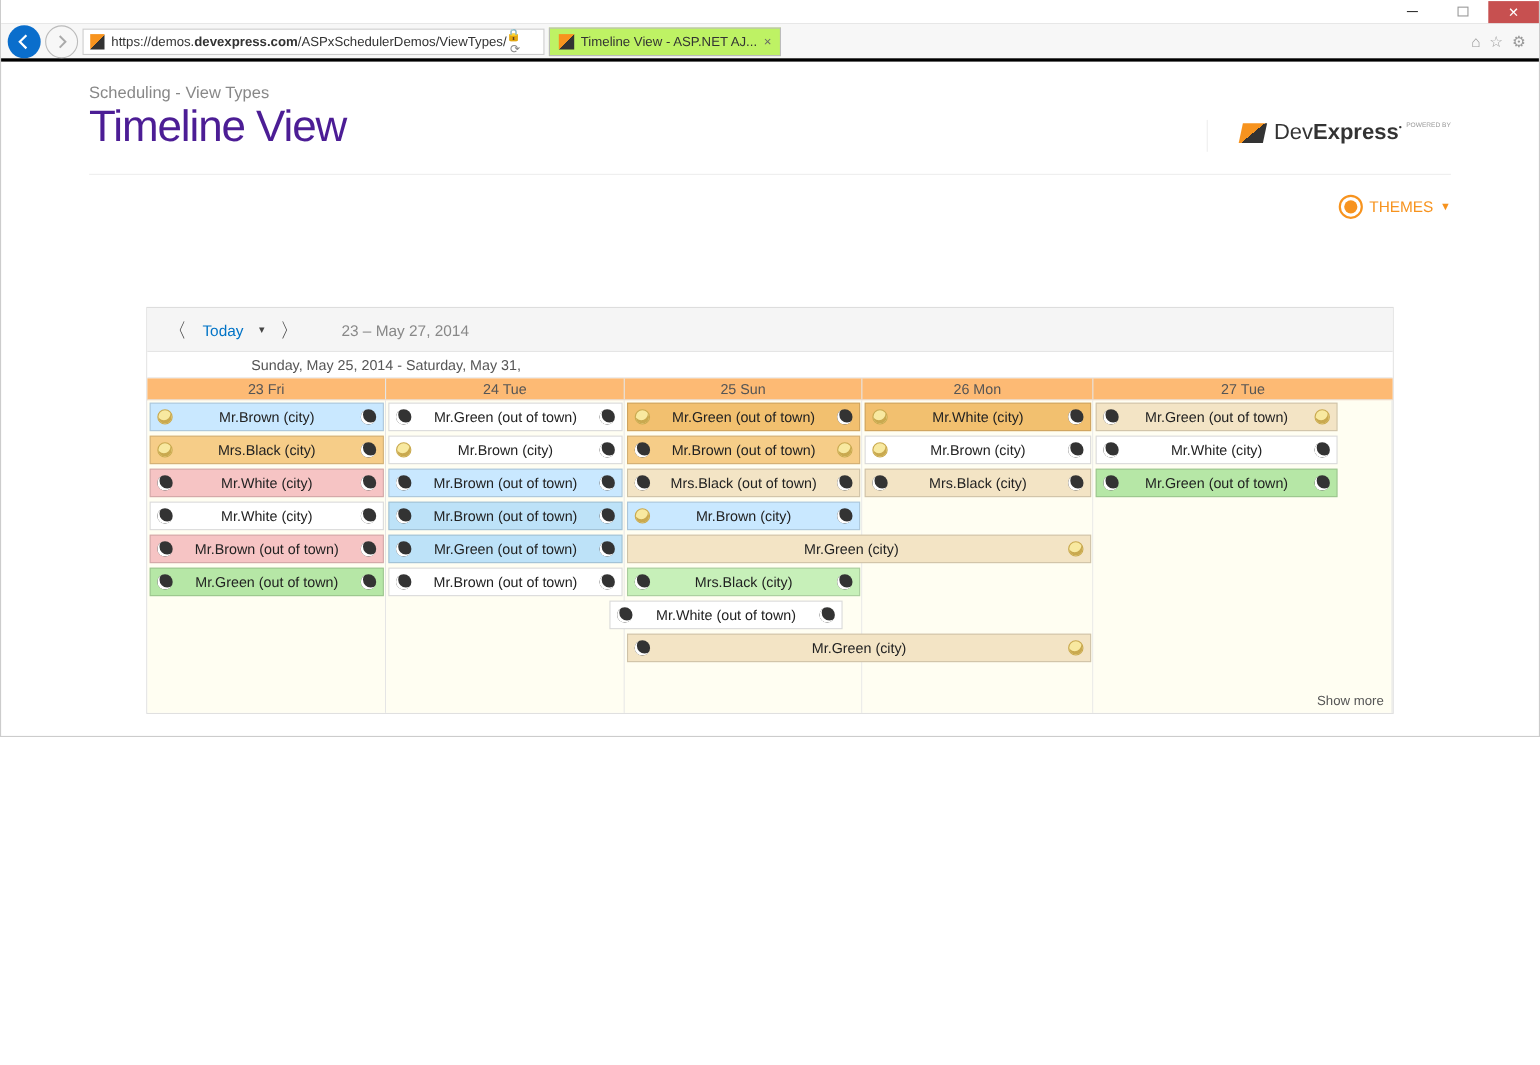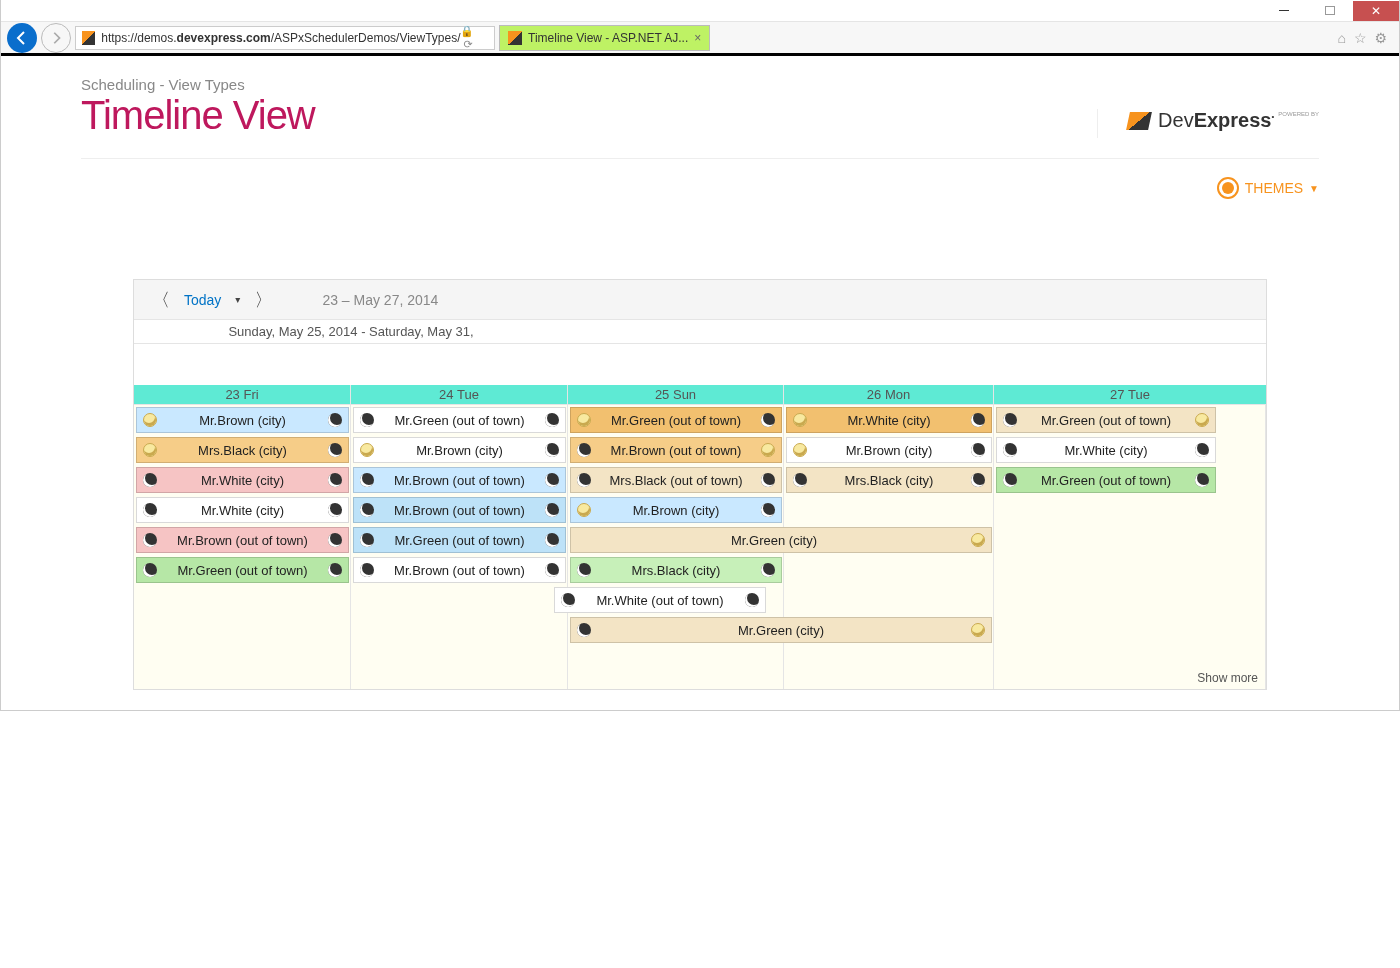--- a/index.html
+++ b/index.html
@@ -21,46 +21,46 @@
 .url b { font-weight:bold; }
 .tab { height:26px; border:1px solid #bbb; background:#bef264; display:flex; align-items:center; padding:0 8px; font-size:12px; min-width:170px; gap:6px;}
 .favicon { width:14px; height:14px; background:linear-gradient(135deg,#f7931e 50%,#333 50%);}
 .tabx { color:#666; font-size:12px; margin-left:auto;}
 .chromeicons { margin-left:auto; display:flex; gap:8px; color:#999; font-size:14px; padding-right:6px;}
 
 
 .page { padding:20px 80px; }
 .header { display:flex; align-items:flex-end; border-bottom:1px solid #eee; padding-bottom:20px;}
 .crumb { font-size:15px; color:#888; font-weight:300;}
-h1 { font-size:40px; font-weight:300; color:#be185d; letter-spacing:-1px;}
+h1 { font-size:40px; font-weight:300; color:#4c1d95; letter-spacing:-1px;}
 .logo { margin-left:auto; display:flex; align-items:center; gap:8px; padding-bottom:6px; padding-left:30px; border-left:1px solid #eee;}
 .logomark { width:22px; height:18px; background:linear-gradient(135deg,#f7931e 50%,#333 50%); transform:skewX(-12deg);}
 .logotext { font-size:20px; color:#333;}
 .logotext .dev{ font-weight:300;}
 .logotext .exp{ font-weight:700;}
 .pb { font-size:6px; color:#999;}
 .themesrow { display:flex; justify-content:flex-end; padding:18px 0 80px;}
 .themes { display:flex; align-items:center; gap:6px; color:#f7931e; font-size:14px;}
 .themeball { width:22px; height:22px; border:2px solid #f7931e; border-radius:50%; display:flex; align-items:center; justify-content:center;}
 .themeball span{ width:12px;height:12px;background:#f7931e;border-radius:50%;}
 .caret { font-size:10px;}
 
 
 .sched { margin:0 52px; border:1px solid #ddd;}
 .toolbar { display:flex; align-items:center; height:40px; padding:0 18px; gap:14px; background:#f5f5f5; border-bottom:1px solid #e5e5e5;}
 .arrow { font-size:18px; color:#444; cursor:pointer;}
 .today { color:#0073c6; font-size:14px;}
-.daterange { color:#888; font-size:14px; margin-left:36px;}
+.daterange { color:#888; font-size:14px; margin-left:24px;}
 
 .weeks { display:flex; border-bottom:1px solid #e5e5e5; background:#fff;}
 .week { flex:1; text-align:center; padding:4px 0; font-size:13px; color:#555; border-right:1px solid #e5e5e5;}
 .week:first-child{ flex:0 0 434px;}
 .week:last-child{ border-right:none;}
 
-.days { display:flex; border-bottom:1px solid #e5e5e5; background:#5eead4;margin-top:41px;}
+.days { display:flex; border-bottom:1px solid #e5e5e5; background:#fdba74;}
 .day { text-align:center; padding:2px 0; font-size:13px; color:#555; border-right:1px solid #e5e5e5;}
 .day:last-child{ border-right:none;}
 .d0{flex:0 0 217px;} .d1{flex:0 0 217px;} .d2{flex:0 0 216px;} .d3{flex:0 0 210px;} .d4{flex:1;}
 
 .grid { position:relative; display:flex; min-height:284px;}
 .col { border-right:1px solid #e5e5e5; background:#fffef2;}
 .col:last-child{ border-right:none;}
 .c0{flex:0 0 217px;} .c1{flex:0 0 217px;} .c2{flex:0 0 216px;} .c3{flex:0 0 210px;} .c4{flex:1;}
 
 .apptlayer { position:absolute; inset:0;}

